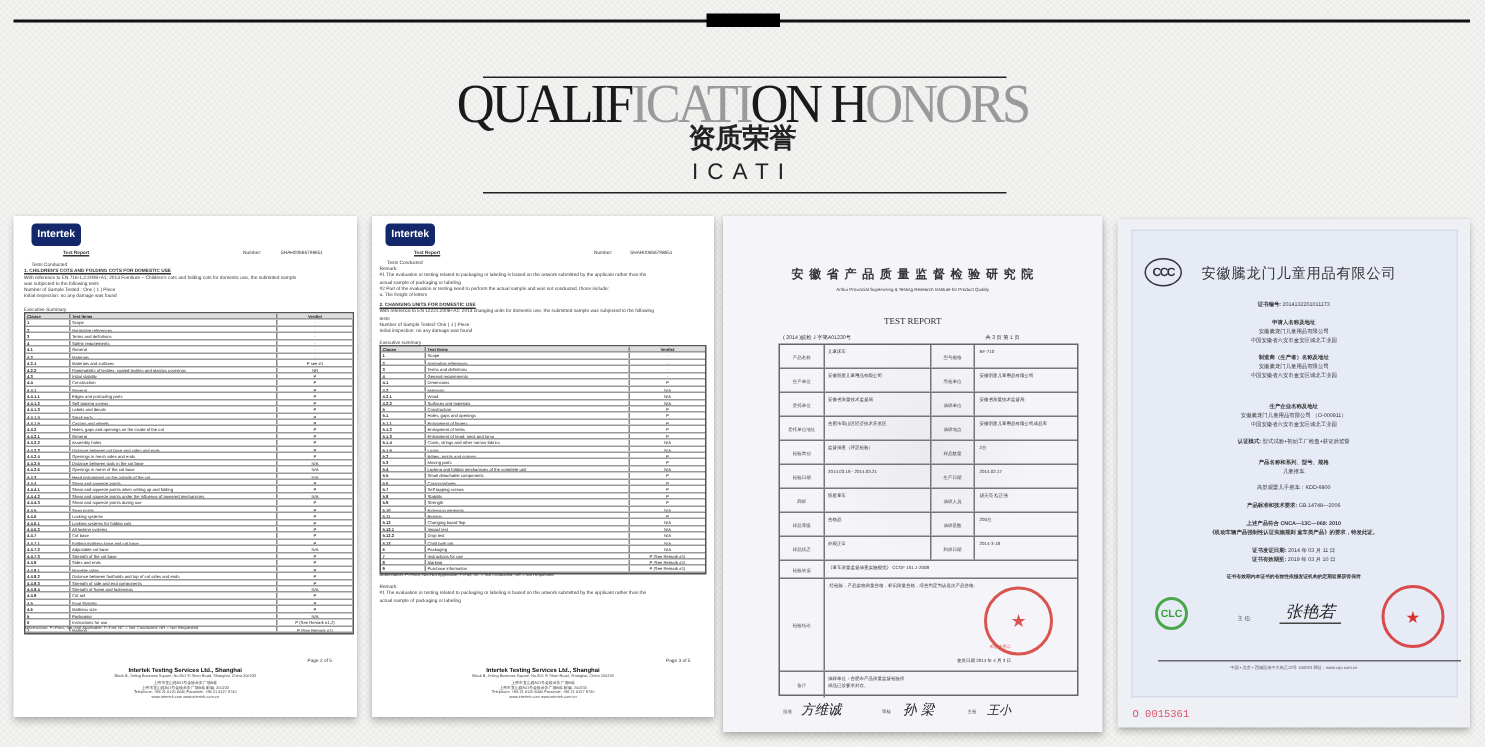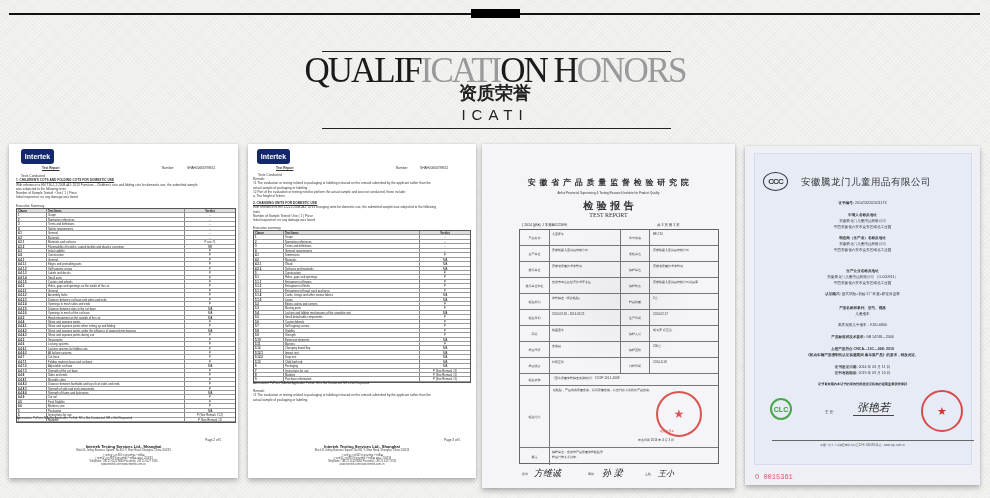--- a/index.html
+++ b/index.html
@@ -565,21 +565,20 @@
   <div class="footer-line" style="top:308.5px;">上海市宜山路801号金陵商务广场B栋</div>
   <div class="footer-line" style="top:312px;">上海市宜山路801号金陵商务广场B栋 邮编: 200233</div>
   <div class="footer-line" style="top:315.5px;">Telephone: +86 21 6120 6060   Facsimile: +86 21 6127 8740</div>
   <div class="footer-line" style="top:319px;">www.intertek.com    www.intertek.com.cn</div>
 </div>
 
 <div class="doc doc-3">
   <div class="watermark"></div>
   <div class="cn-head" style="top:33px;font-size:8px;font-weight:bold;letter-spacing:0.5px;font-family:'DejaVu Serif',serif;">安 徽 省 产 品 质 量 监 督 检 验 研 究 院</div>
   <div class="cn-head" style="top:47px;font-size:3px;">Anhui Provincial Supervising &amp; Testing Research Institute for Product Quality</div>
-  <div class="cn-head" style="top:55px;font-size:10px;font-weight:bold;font-family:'DejaVu Serif',serif;">检   验   报   告</div>
   <div class="cn-head" style="top:68px;font-size:6px;font-family:'Liberation Serif',serif;">TEST   REPORT</div>
   <div class="abs" style="left:40px;top:79px;font-size:3.5px;color:#333;white-space:nowrap;">( 2014 )皖检 J 字第A01230号</div>
   <div class="abs" style="left:175px;top:79px;font-size:3.5px;color:#333;white-space:nowrap;">共 3 页   第 1 页</div>
 
   <div class="cn-grid" style="top:85px;height:235px;">
     <div class="cn-row" style="top:0;height:16px;">
       <div class="cn-lbl">产品名称</div>
       <div class="cn-val" style="left:32px;top:2px;">儿童床车</div>
       <div class="cn-lbl" style="left:100px;border-left:0.6px solid #777;">型号规格</div>
       <div class="cn-val" style="left:133px;top:2px;">BF-710</div>

